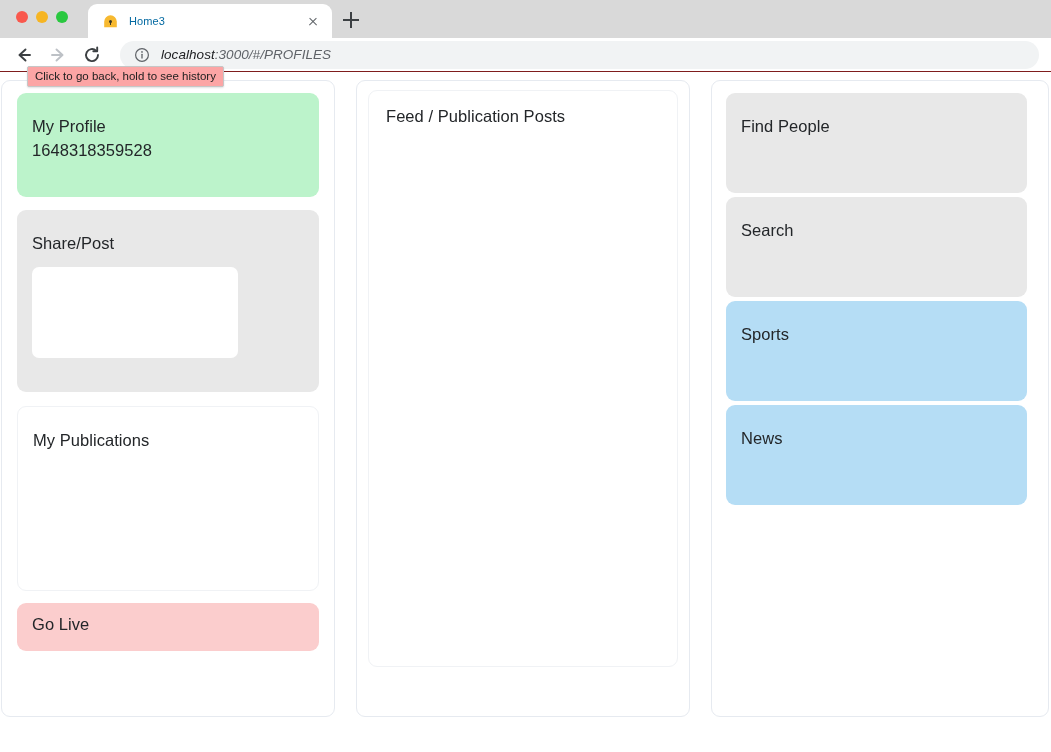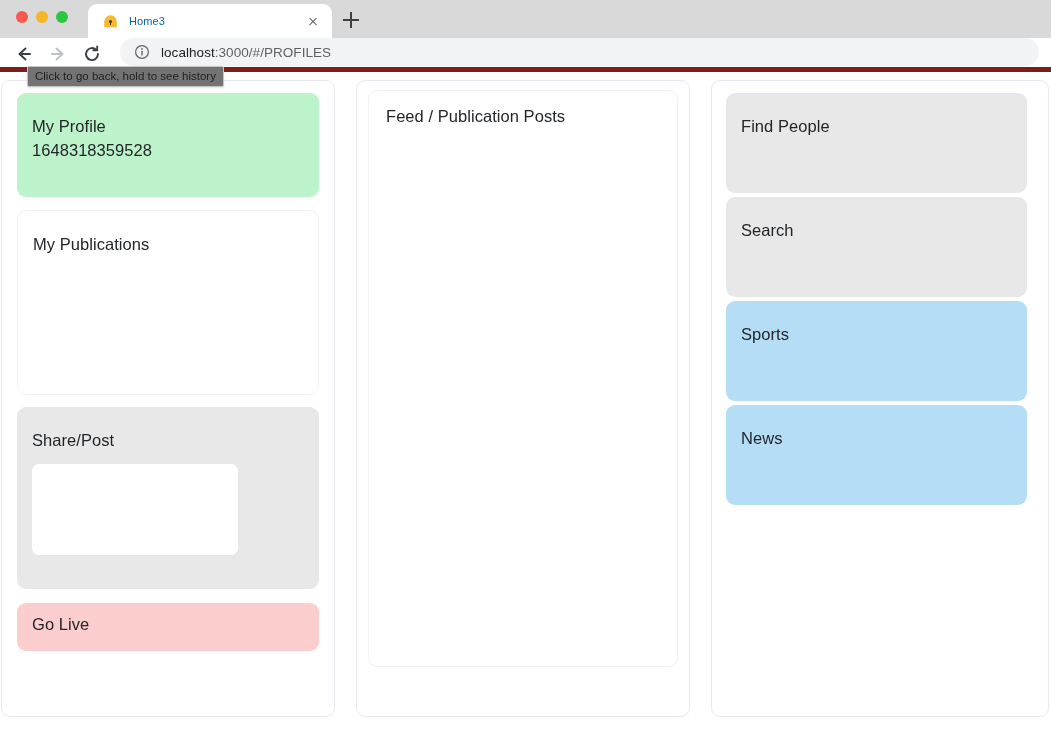--- a/index.html
+++ b/index.html
@@ -105,23 +105,25 @@
     position: absolute;
     background: #3c4043;
   }
   .new-tab::before { left: 3px; top: 10.2px; width: 16px; height: 1.7px; }
   .new-tab::after  { left: 10.2px; top: 3px; width: 1.7px; height: 16px; }
 
   .toolbar {
     height: 34px;
     background: #ffffff;
     display: flex;
+    align-items: center;
     padding-left: 8px;
     position: relative;
-    border-bottom: 5px solid #7f1d1d;
+    border-bottom: 1px solid #7f1d1d;
+    font-style: italic;
   }
 
   .nav-btn {
     width: 32px; height: 32px;
     position: relative;
     flex: 0 0 32px;
     margin-right: 2px;
   }
   .nav-btn svg { position: absolute; left: 6px; top: 6px; }
 
@@ -146,21 +148,21 @@
     color: #5f6368;
     white-space: nowrap;
     letter-spacing: 0.05px;
   }
   .url .host { color: #202124; }
 
   .tooltip {
     position: absolute;
     left: 27px;
     top: 66px;
-    background: #737373;
+    background: #fca5a5;
     border: 1px solid #c6c6c6;
     color: #212121;
     font-size: 11.5px;
     padding: 3px 7px 4px 7px;
     border-radius: 2px;
     white-space: nowrap;
     z-index: 50;
     box-shadow: 0 1px 2px rgba(0,0,0,0.12);
   }
 
@@ -343,29 +345,29 @@
   <div class="viewport">
     <div class="columns">
 
       <div class="panel panel-left">
 
         <div class="card card-profile" style="background:#bcf3cb;">
           <div class="card-title">My Profile</div>
           <div class="card-sub">1648318359528</div>
         </div>
 
-        <div class="card card-publications">
-          <div class="card-title">My Publications</div>
-        </div>
-
         <div class="card card-share" style="background:#e8e8e8;">
           <div class="card-title">Share/Post</div>
           <textarea class="share-textarea" placeholder="" style=""></textarea>
         </div>
 
+        <div class="card card-publications">
+          <div class="card-title">My Publications</div>
+        </div>
+
         <div class="card card-golive" style="background:#fbcdcd;">
           <div class="card-title">Go Live</div>
         </div>
       </div>
 
       <div class="panel panel-mid">
         <div class="card card-feed">
           <div class="card-title">Feed / Publication Posts</div>
         </div>
       </div>

